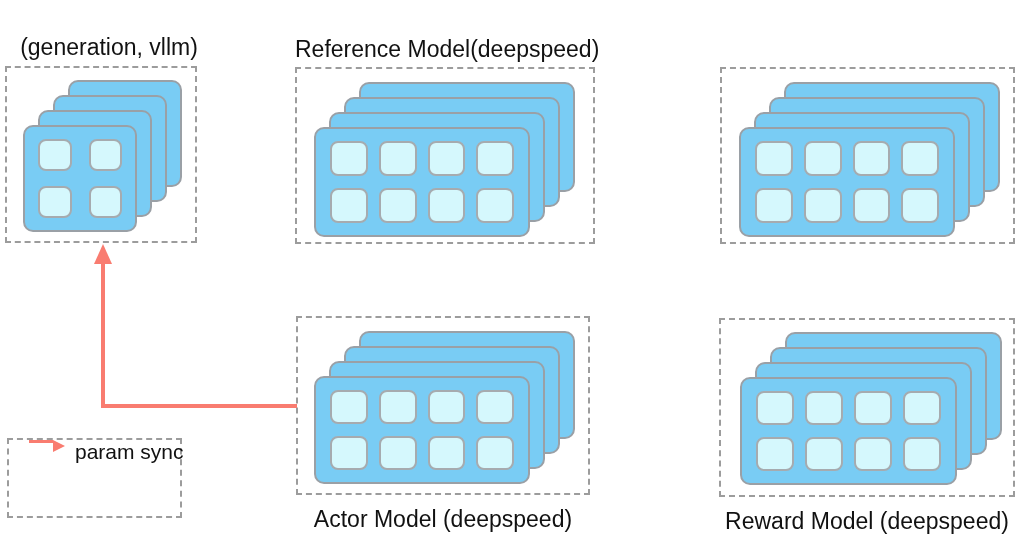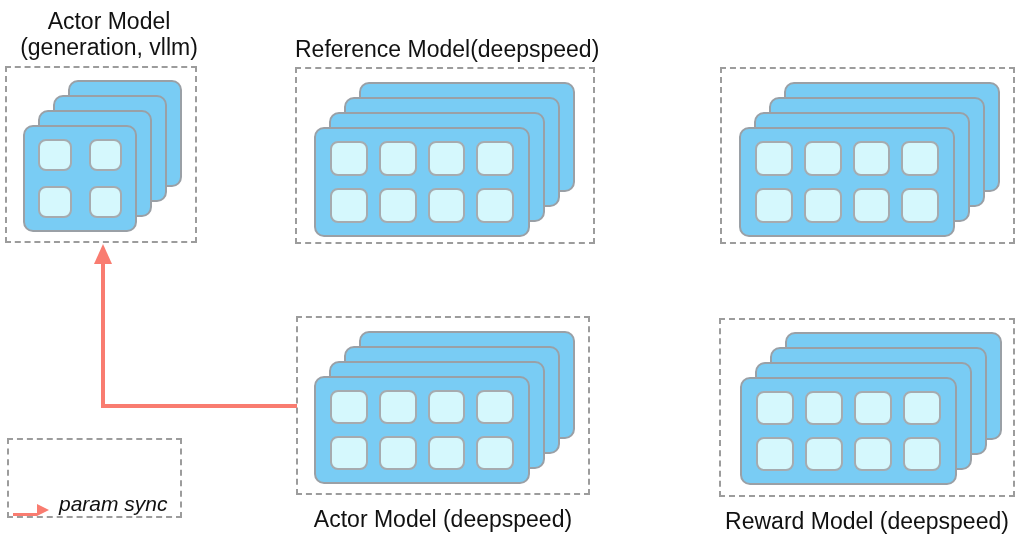--- a/index.html
+++ b/index.html
@@ -61,38 +61,38 @@
     position:absolute; left:94px; top:244px; width:0; height:0;
     border-left:9px solid transparent; border-right:9px solid transparent;
     border-bottom:20px solid var(--arrow);
   }
   
   .legend-box{
     position:absolute; left:7px; top:438px; width:175px; height:80px;
     border:2px dashed var(--box-border); box-sizing:border-box;
   }
   .legend-row{
-    position:absolute; left:4px; top:0; height:100%;
-    display:flex; align-items:flex-end;font-style:italic;
+    position:absolute; left:20px; top:0; height:100%;
+    display:flex; align-items:flex-start;
   }
   .legend-shaft{width:24px; height:3px; background:var(--arrow);}
   .legend-head{
     width:0; height:0;
     border-top:6px solid transparent; border-bottom:6px solid transparent;
     border-left:12px solid var(--arrow);
   }
   .legend-label{margin-left:10px; font-size:21px; color:var(--text); white-space:nowrap;}
 </style>
 </head>
 <body>
 
 <div class="canvas">
 
   <div class="node-label t0">
-    <span>Actor Model</span><br>
+    <br>
     <span>(generation, vllm)</span>
   </div>
   <div class="dashed-box b0">
     <div class="stack">
         <div class="card" style="left: 61px; top: 12px; width: 114px; height: 107px;"></div>
         <div class="card" style="left: 46px; top: 27px; width: 114px; height: 107px;"></div>
         <div class="card" style="left: 31px; top: 42px; width: 114px; height: 107px;"></div>
         <div class="card front grid-2" style="left: 16px; top: 57px; width: 114px; height: 107px;">
           <div class="cell"></div>
           <div class="cell"></div>

